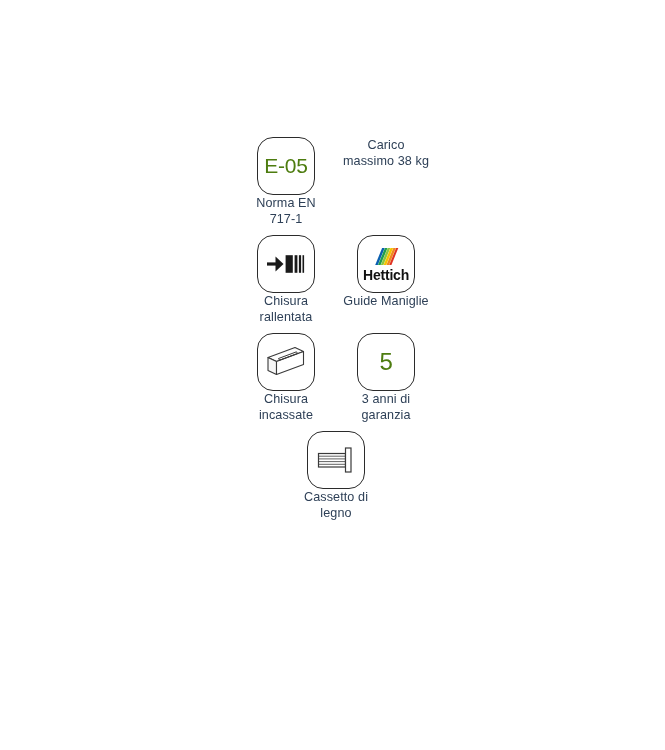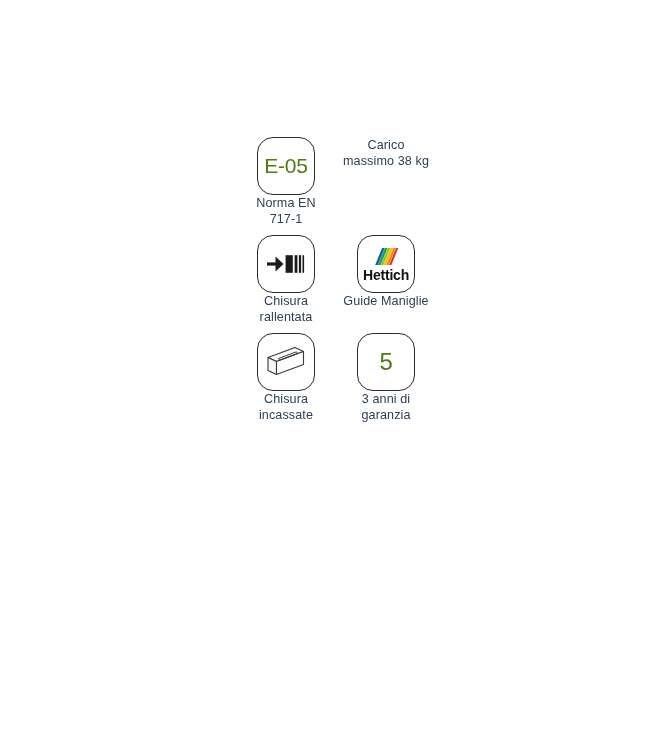--- a/index.html
+++ b/index.html
@@ -184,14 +184,36 @@
     <div class="feature-item">
       <div class="icon-box">
         <span class="badge-text numeral">5</span>
       </div>
       <div class="feature-label">3 anni di
 garanzia</div>
     </div>
 
   </div>
 
+  <div class="feature-row row-last">
+
+    <div class="feature-item">
+      <div class="icon-box">
+        <svg width="40" height="34" viewBox="0 0 40 34" aria-hidden="true">
+          <g stroke="#3a3a3a" fill="none">
+
+            <rect x="2.5" y="10.5" width="27" height="13.5" fill="#ffffff" stroke-width="1.2"></rect>
+            <line x1="2.5" y1="13.2" x2="29.5" y2="13.2" stroke-width="0.8"></line>
+            <line x1="2.5" y1="15.9" x2="29.5" y2="15.9" stroke-width="0.8"></line>
+            <line x1="2.5" y1="18.6" x2="29.5" y2="18.6" stroke-width="0.8"></line>
+            <line x1="2.5" y1="21.3" x2="29.5" y2="21.3" stroke-width="0.8"></line>
+
+            <rect x="29.5" y="5" width="5.5" height="24" fill="#ffffff" stroke-width="1.2"></rect>
+          </g>
+        </svg>
+      </div>
+      <div class="feature-label">Cassetto di
+legno</div>
+    </div>
+
+  </div>
 
 </div>
 
 </body></html>

